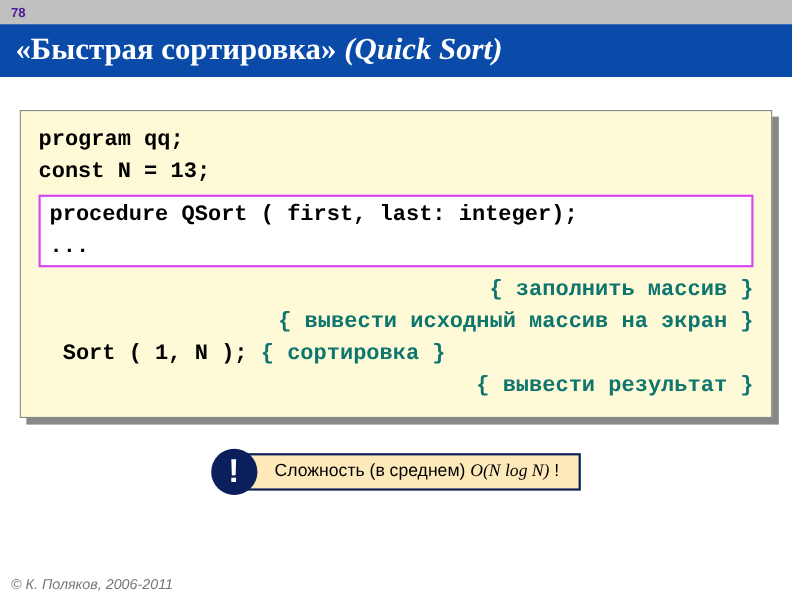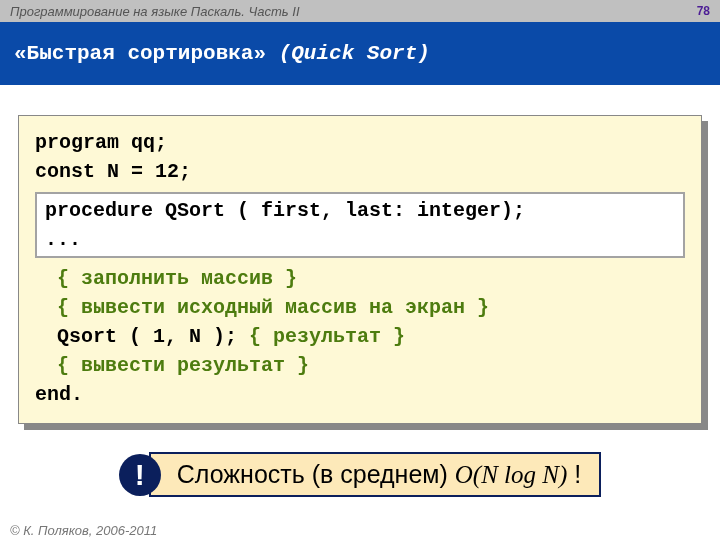--- a/index.html
+++ b/index.html
@@ -19,24 +19,24 @@
     align-items: center;
     padding: 0 10px;
     font-size: 13px;
     color: #555;
     font-style: italic;
   }
   .page-num { font-style: normal; font-weight: bold; color: #4c1d95; font-size: 12px; }
   .title-bar {
     background: #0a4aa8;
     color: #fff;
-    padding: 20px 14px;
-    font-size: 21px;
+    padding: 8px 14px;
+    font-size: 28px;
     font-weight: bold;
-    font-family: Liberation Mono, monospace;
+    font-family: Liberation Serif, serif;
   }
   .title-bar .italic { font-style: italic; }
   .content {
     padding: 14px 18px 0 18px;
   }
   .code-box-wrap {
     position: relative;
   }
   .shadow {
     position: absolute;
@@ -52,26 +52,26 @@
     font-family: "Courier New", monospace;
     font-size: 20px;
     font-weight: bold;
     color: #000;
     line-height: 1.45;
     z-index: 1;
     margin-top: 16px;
   }
   .inset-box {
     background: #fff;
-    border: 2px solid #a3a3a3;
+    border: 2px solid #d946ef;
     padding: 2px 8px 2px 8px;
     margin: 6px 0;
     font-weight: bold;
   }
-  .green { color: #4d7c0f; }
+  .green { color: #0f766e; text-align: right; }
   .indent { padding-left: 22px; display: block; }
   .complexity-row {
     margin-top: 28px;
     display: flex;
     justify-content: center;
     align-items: center;
   }
   .excl-badge {
     width: 42px;
     height: 42px;
@@ -84,21 +84,21 @@
     align-items: center;
     justify-content: center;
     margin-right: -12px;
     z-index: 2;
     position: relative;
   }
   .complexity-box {
     background: #fde9b9;
     border: 2px solid #0b1f5c;
     padding: 6px 18px 6px 26px;
-    font-size: 25px;
+    font-size: 16px;
     font-family: Arial, sans-serif;
     z-index: 1;
   }
   .complexity-box .math { font-style: italic; font-family: "Times New Roman", serif; }
   .footer {
     position: absolute;
     bottom: 0; left: 0; right: 0;
     height: 16px;
     background: #fff;
     display: flex;
@@ -107,43 +107,41 @@
     padding: 0 10px 4px 10px;
     font-size: 13px;
     color: #777;
     font-style: italic;
   }
 </style>
 </head>
 <body>
 
 <div class="header-bar">
-  <span>Программирование на языке Паскаль. Часть II</span>
   <span class="page-num">78</span>
 </div>
 
 <div class="title-bar">
   <span>«Быстрая сортировка» </span><span class="italic">(Quick Sort)</span>
 </div>
 
 <div class="content">
   <div class="code-box-wrap">
     <div class="shadow"></div>
     <div class="code-box">
       <div>program qq;</div>
-      <div>const N = 12;</div>
+      <div>const N = 13;</div>
       <div class="inset-box">
         <div>procedure QSort ( first, last: integer);</div>
         <div>...</div>
       </div>
       <span class="indent green">{ заполнить массив }</span>
       <span class="indent green">{ вывести исходный массив на экран }</span>
-      <span class="indent"><span>Qsort ( 1, N ); </span><span class="green">{ результат }</span></span>
+      <span class="indent"><span>Sort ( 1, N ); </span><span class="green">{ сортировка }</span></span>
       <span class="indent green">{ вывести результат }</span>
-      <div>end.</div>
     </div>
   </div>
 
   <div class="complexity-row">
     <div class="excl-badge">!</div>
     <div class="complexity-box">
       <span>Сложность (в среднем) </span><span class="math">O(N log N)</span><span> !</span>
     </div>
   </div>
 </div>

